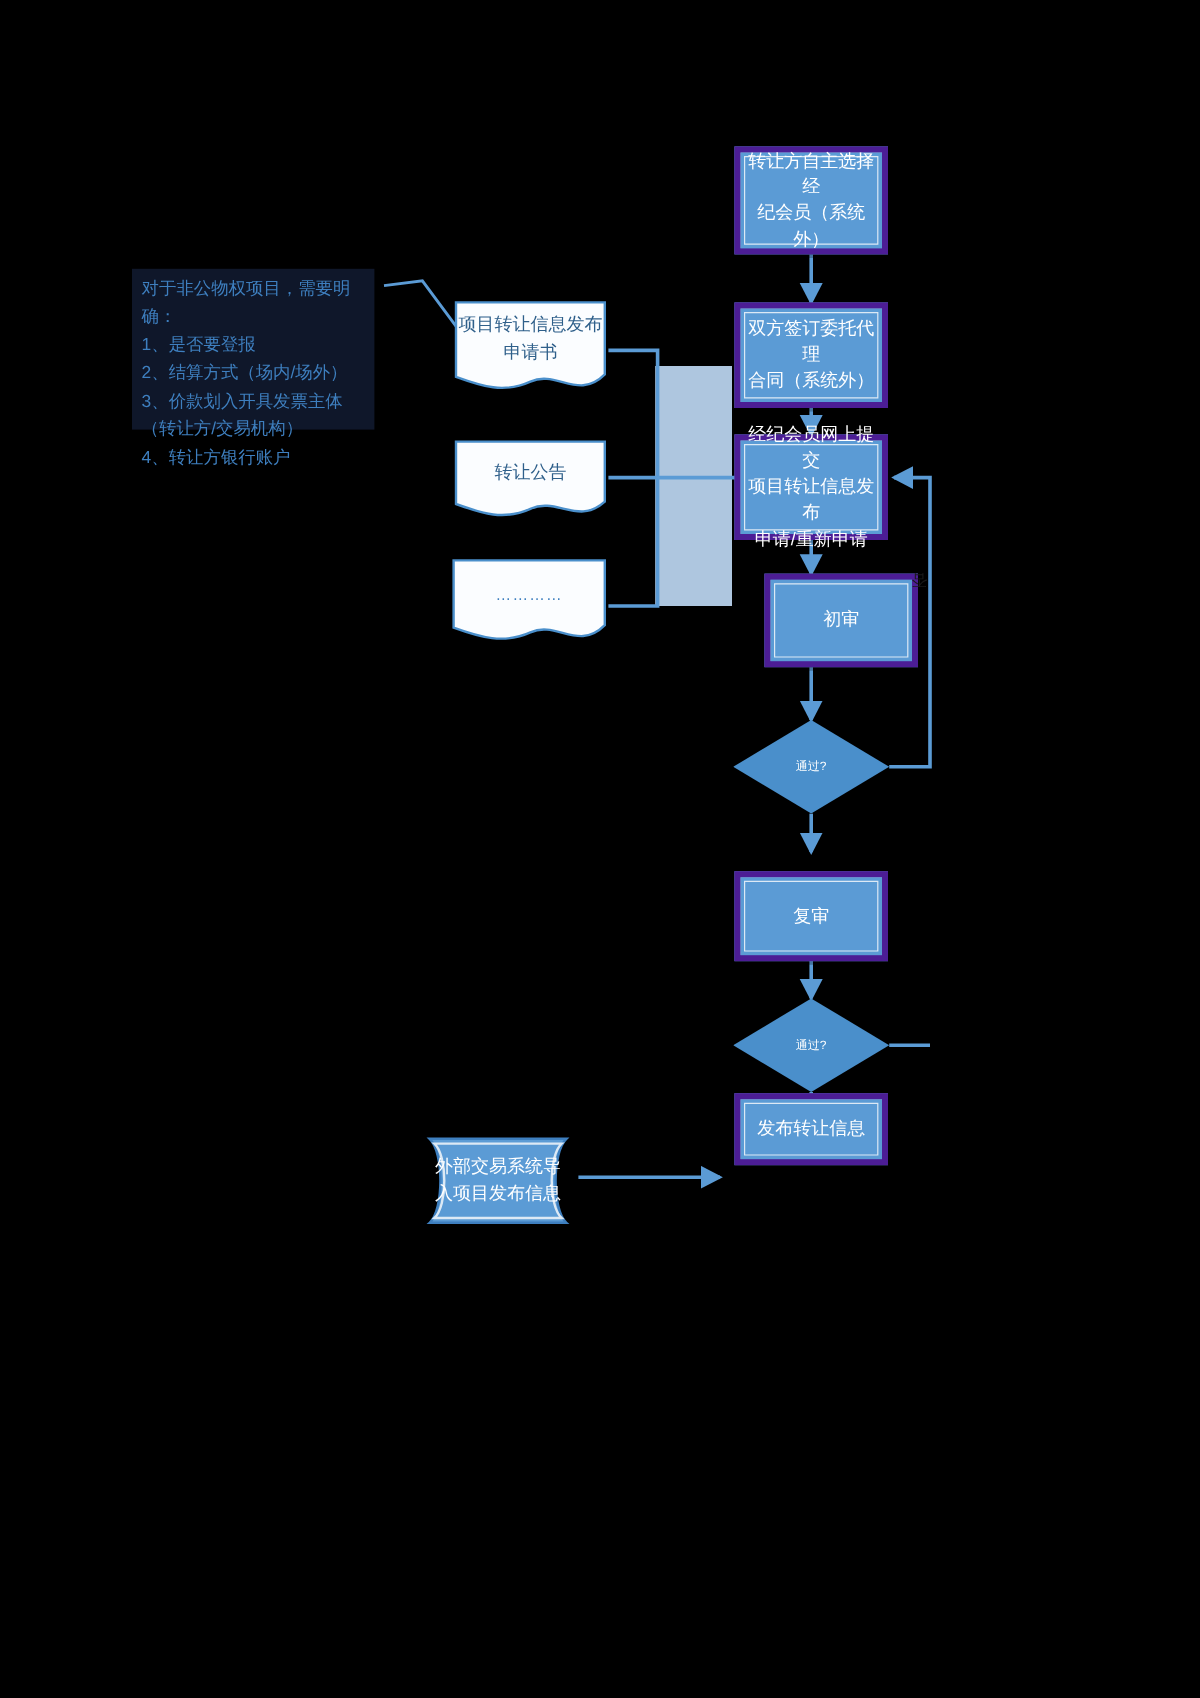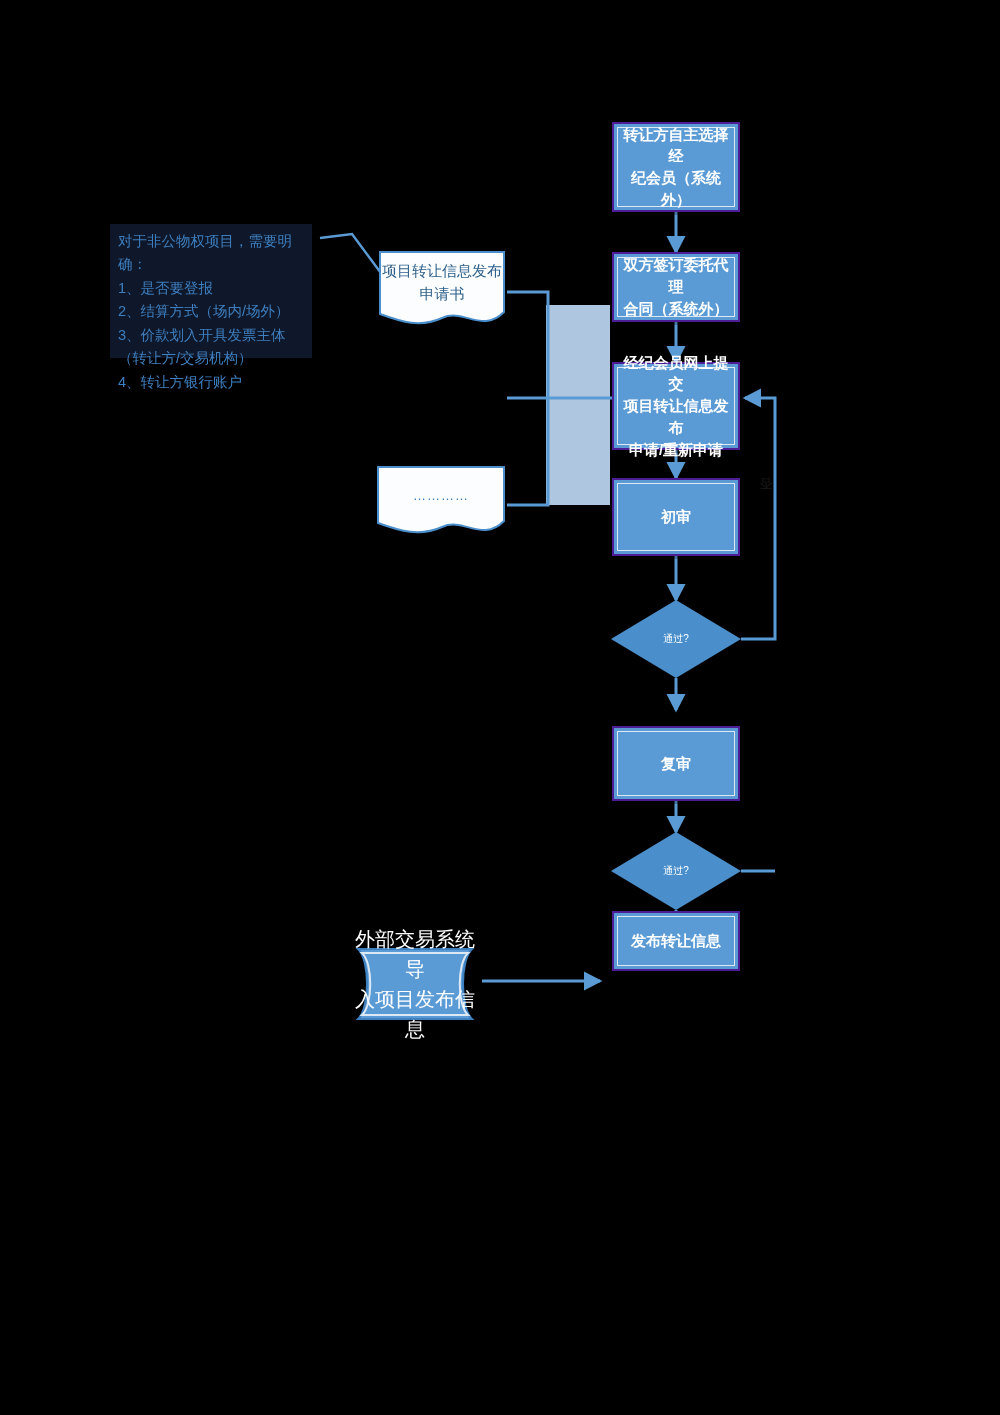--- a/index.html
+++ b/index.html
@@ -9,25 +9,24 @@
   }
   #canvas{position:absolute;left:0;top:0;width:1000px;height:1415px;background:#000;}
 
   
   .node{position:absolute;box-sizing:border-box;display:flex;align-items:center;justify-content:center;text-align:center;}
   .node .lbl{display:block;line-height:1.45;white-space:pre-line;}
 
   
   .proc{
     background:#5B9BD5;
-    border:2px solid #4c1d95;
+    border:5px solid #4c1d95;
     box-shadow:3px 3px 0 rgba(0,0,0,.25), inset 0 0 0 3px #5B9BD5, inset 0 0 0 4px #dce9f5;
     color:#ffffff;
     font-size:15px;
-    font-weight:bold;
   }
   .proc .lbl{padding:2px 6px;}
 
   
   .diamond{width:130px;height:78px;position:absolute;}
   .diamond .shape{
     position:absolute;left:0;top:0;width:100%;height:100%;
     background:#4A8FCB;
     clip-path:polygon(50% 0,100% 50%,50% 100%,0 50%);
     filter:drop-shadow(3px 3px 2px rgba(0,0,0,.35));
@@ -46,21 +45,21 @@
     display:flex;align-items:center;justify-content:center;text-align:center;
     color:#2E5F8A;font-size:15px;line-height:1.5;white-space:pre-line;
   }
 
   
   .tape{position:absolute;}
   .tape svg{position:absolute;left:0;top:0;}
   .tape .ttxt{
     position:absolute;left:0;top:0;width:100%;height:100%;
     display:flex;align-items:center;justify-content:center;text-align:center;
-    color:#ffffff;font-size:20px;line-height:1.5;white-space:pre-line;
+    color:#ffffff;font-size:15px;line-height:1.5;white-space:pre-line;
   }
 
   
   .note{
     position:absolute;background:#0f172a;
     color:#3E7FBF;font-size:14.5px;line-height:1.62;
     padding:6px 8px 8px 8px;box-sizing:border-box;white-space:pre-line;
   }
 
   
@@ -129,45 +128,51 @@
 4、转让方银行账户</div>
 
   <div class="doc" style="left:378px;top:250px;width:128px;height:84px;">
     <svg width="128" height="84" viewBox="0 0 128 84">
       <path d="M2,2 H126 V62 C104,84 86,58 64,68 C42,78 24,72 2,64 Z" fill="#FBFDFF" stroke="#4A8FCB" stroke-width="2"></path>
     </svg>
     <div class="dctxt">项目转让信息发布
 申请书</div>
   </div>
 
+  <div class="doc" style="left:378px;top:366px;width:128px;height:72px;">
+    <svg width="128" height="72" viewBox="0 0 128 72">
+      <path d="M2,2 H126 V52 C104,72 86,48 64,58 C42,68 24,62 2,54 Z" fill="#FBFDFF" stroke="#4A8FCB" stroke-width="2"></path>
+    </svg>
+    <div class="dctxt">转让公告</div>
+  </div>
 
   <div class="doc" style="left:376px;top:465px;width:130px;height:78px;">
     <svg width="130" height="78" viewBox="0 0 130 78">
       <path d="M2,2 H128 V56 C106,78 88,52 66,62 C44,72 24,66 2,58 Z" fill="#FBFDFF" stroke="#4A8FCB" stroke-width="2"></path>
     </svg>
     <div class="dctxt" style="color:#3E7FBF;letter-spacing:1px;font-size:13px;">…………</div>
   </div>
 
   <div class="node proc" style="left:612px;top:122px;width:128px;height:90px;">
     <span class="lbl">转让方自主选择经
 纪会员（系统外）</span>
   </div>
 
-  <div class="node proc" style="left:612px;top:252px;width:128px;height:70px;">
+  <div class="node proc" style="left:612px;top:252px;width:128px;height:88px;">
     <span class="lbl">双方签订委托代理
 合同（系统外）</span>
   </div>
 
   <div class="node proc" style="left:612px;top:362px;width:128px;height:88px;">
     <span class="lbl">经纪会员网上提交
 项目转让信息发布
 申请/重新申请</span>
   </div>
 
-  <div class="node proc" style="left:612px;top:478px;width:128px;height:78px;">
+  <div class="node proc" style="left:637px;top:478px;width:128px;height:78px;">
     <span class="lbl">初审</span>
   </div>
 
   <div class="diamond" style="left:611px;top:600px;">
     <div class="shape"></div>
     <div class="dtxt">通过?</div>
   </div>
 
   <div class="node proc" style="left:612px;top:710px;width:128px;height:75px;margin-top:16px;">
     <span class="lbl">复审</span>

